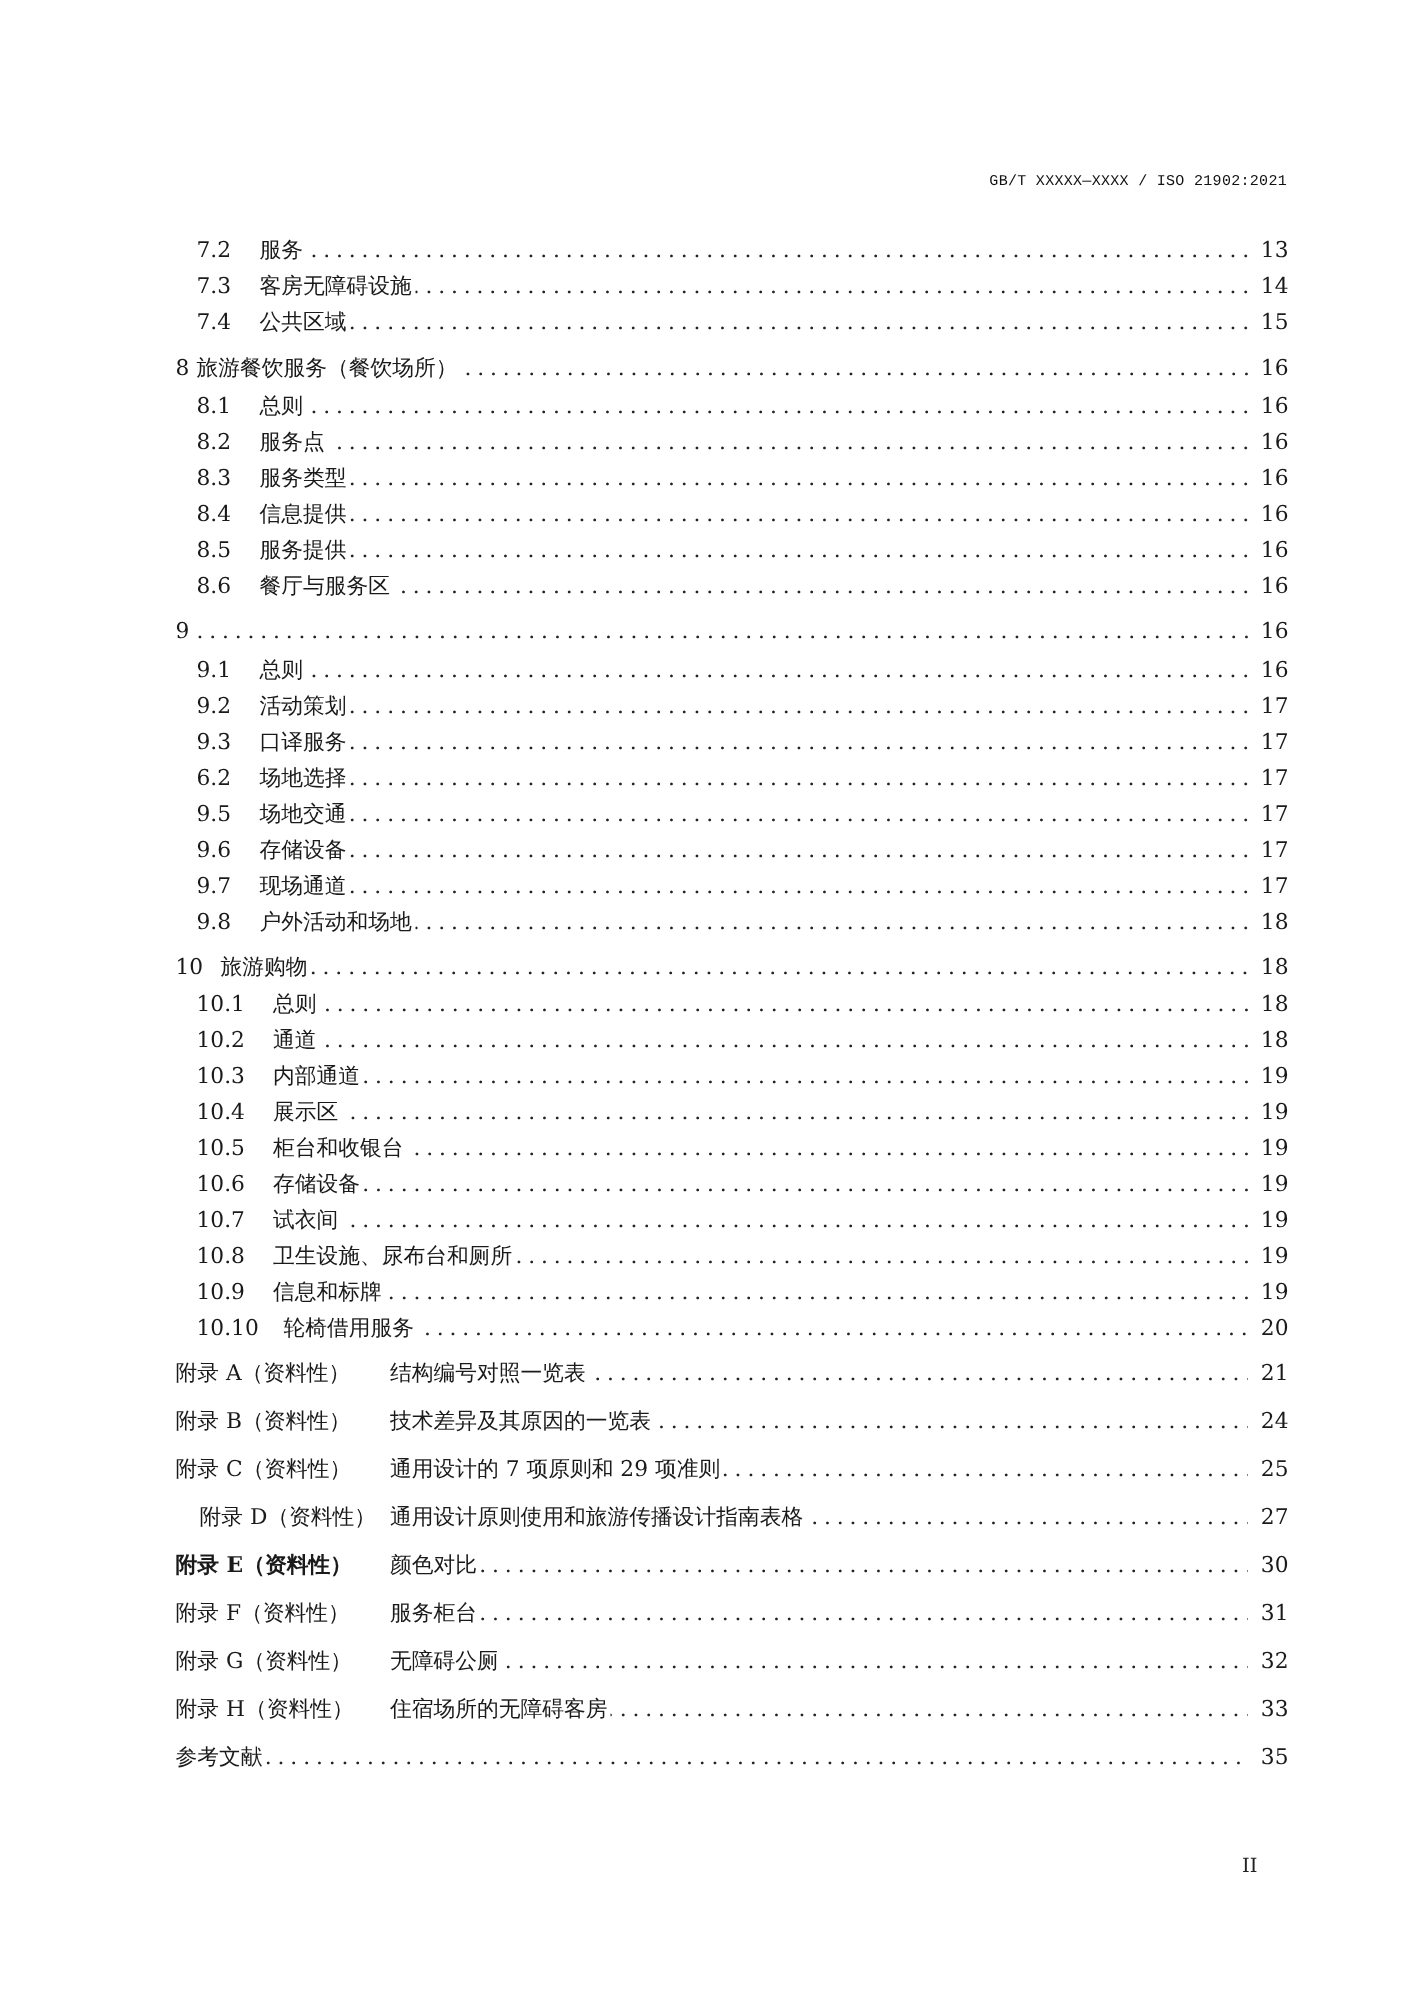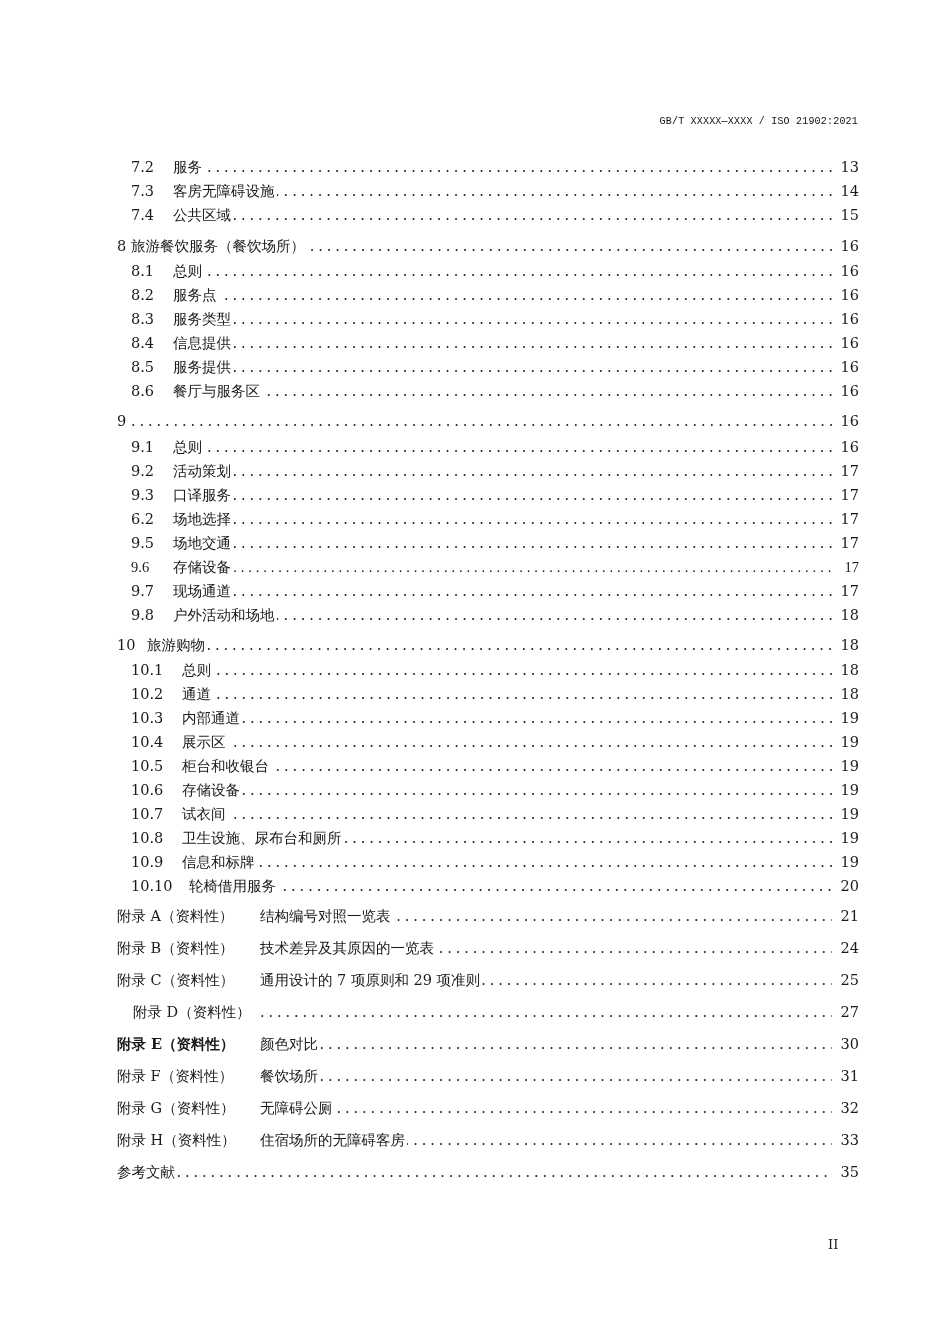--- a/index.html
+++ b/index.html
@@ -110,21 +110,21 @@
       <span class="dots" style="left: 173px;">........................................................................................................................................................................................................</span>
       <span class="title" style="left: 173px;">场地选择</span>
       <span class="page">17</span>
     </div>
     <div class="row" style="top: 532px;">
       <span class="num" style="left: 131px;">9.5</span>
       <span class="dots" style="left: 173px;">........................................................................................................................................................................................................</span>
       <span class="title" style="left: 173px;">场地交通</span>
       <span class="page">17</span>
     </div>
-    <div class="row" style="top: 556px; font-family: Liberation Serif, serif;">
+    <div class="row" style="top: 556px;">
       <span class="num" style="left: 131px;">9.6</span>
       <span class="dots" style="left: 173px;">........................................................................................................................................................................................................</span>
       <span class="title" style="left: 173px;">存储设备</span>
       <span class="page">17</span>
     </div>
     <div class="row" style="top: 580px;">
       <span class="num" style="left: 131px;">9.7</span>
       <span class="dots" style="left: 173px;">........................................................................................................................................................................................................</span>
       <span class="title" style="left: 173px;">现场通道</span>
       <span class="page">17</span>
@@ -215,32 +215,33 @@
     </div>
     <div class="row" style="top: 969px;">
       <span class="num" style="left: 117px;">附录 C（资料性）</span>
       <span class="dots" style="left: 260px;">........................................................................................................................................................................................................</span>
       <span class="title" style="left: 260px;">通用设计的 7 项原则和 29 项准则</span>
       <span class="page">25</span>
     </div>
     <div class="row" style="top: 1001px;">
       <span class="num" style="left: 117px; margin-left: 16px;">附录 D（资料性）</span>
       <span class="dots" style="left: 260px;">........................................................................................................................................................................................................</span>
+      <span class="title" style="left: 260px;">通用设计原则使用和旅游传播设计指南表格</span>
       <span class="page">27</span>
     </div>
     <div class="row" style="top: 1033px;">
       <span class="num" style="left: 117px; font-weight: bold;">附录 E（资料性）</span>
       <span class="dots" style="left: 260px;">........................................................................................................................................................................................................</span>
       <span class="title" style="left: 260px;">颜色对比</span>
       <span class="page">30</span>
     </div>
     <div class="row" style="top: 1065px;">
       <span class="num" style="left: 117px;">附录 F（资料性）</span>
       <span class="dots" style="left: 260px;">........................................................................................................................................................................................................</span>
-      <span class="title" style="left: 260px;">餐饮场所</span>
+      <span class="title" style="left: 260px;">服务柜台</span>
       <span class="page">31</span>
     </div>
     <div class="row" style="top: 1097px;">
       <span class="num" style="left: 117px;">附录 G（资料性）</span>
       <span class="dots" style="left: 260px;">........................................................................................................................................................................................................</span>
       <span class="title" style="left: 260px;">无障碍公厕</span>
       <span class="page">32</span>
     </div>
     <div class="row" style="top: 1129px;">
       <span class="num" style="left: 117px;">附录 H（资料性）</span>

